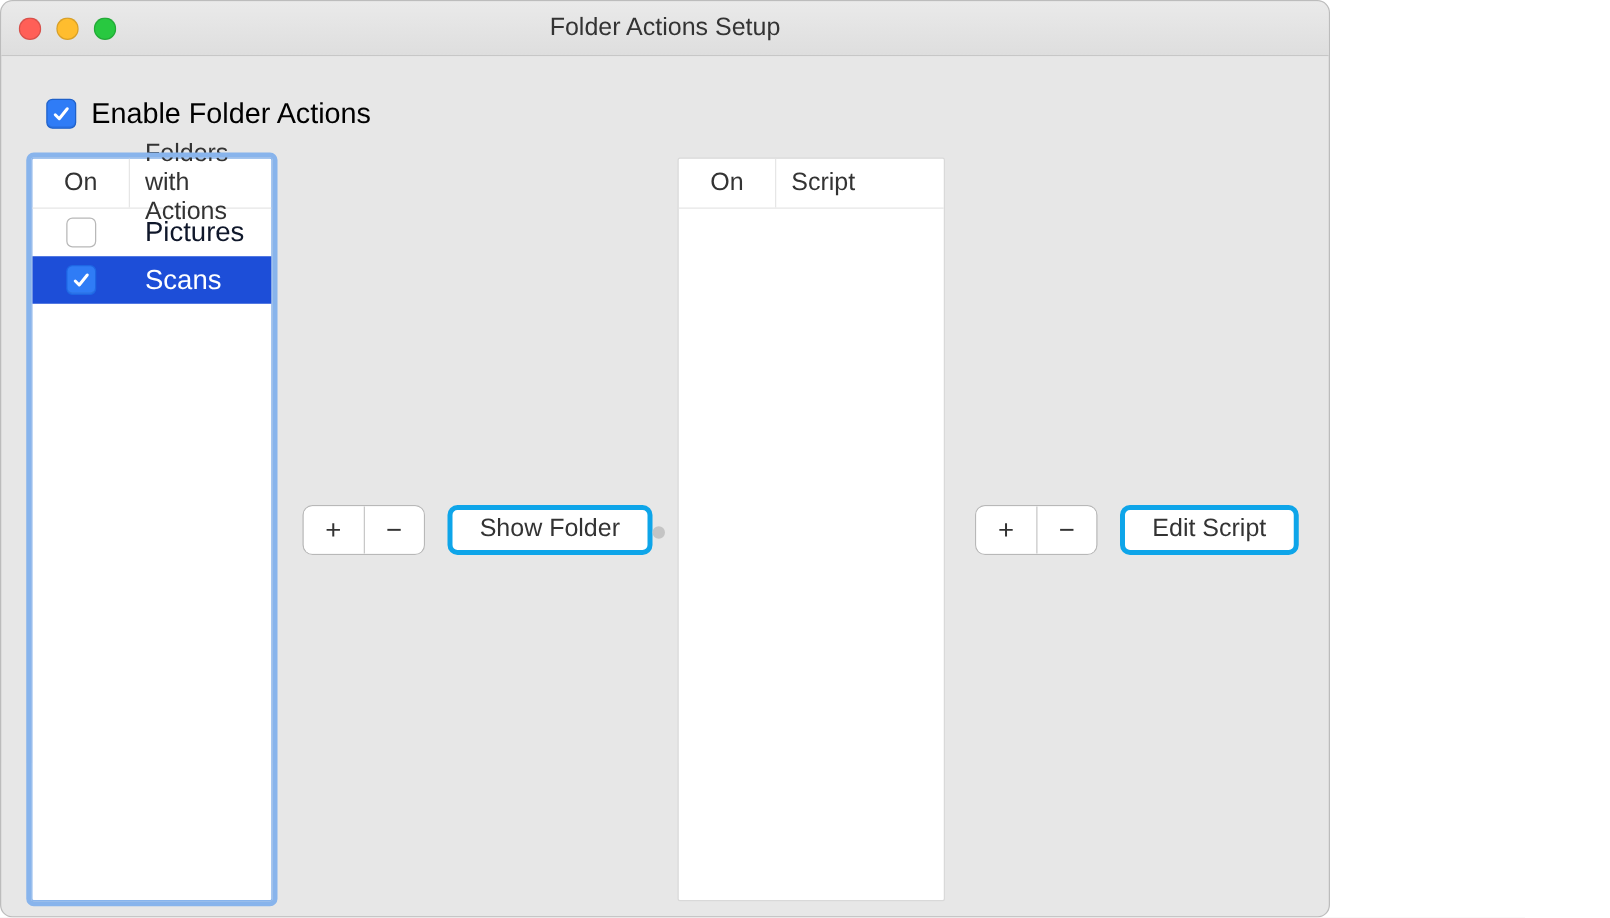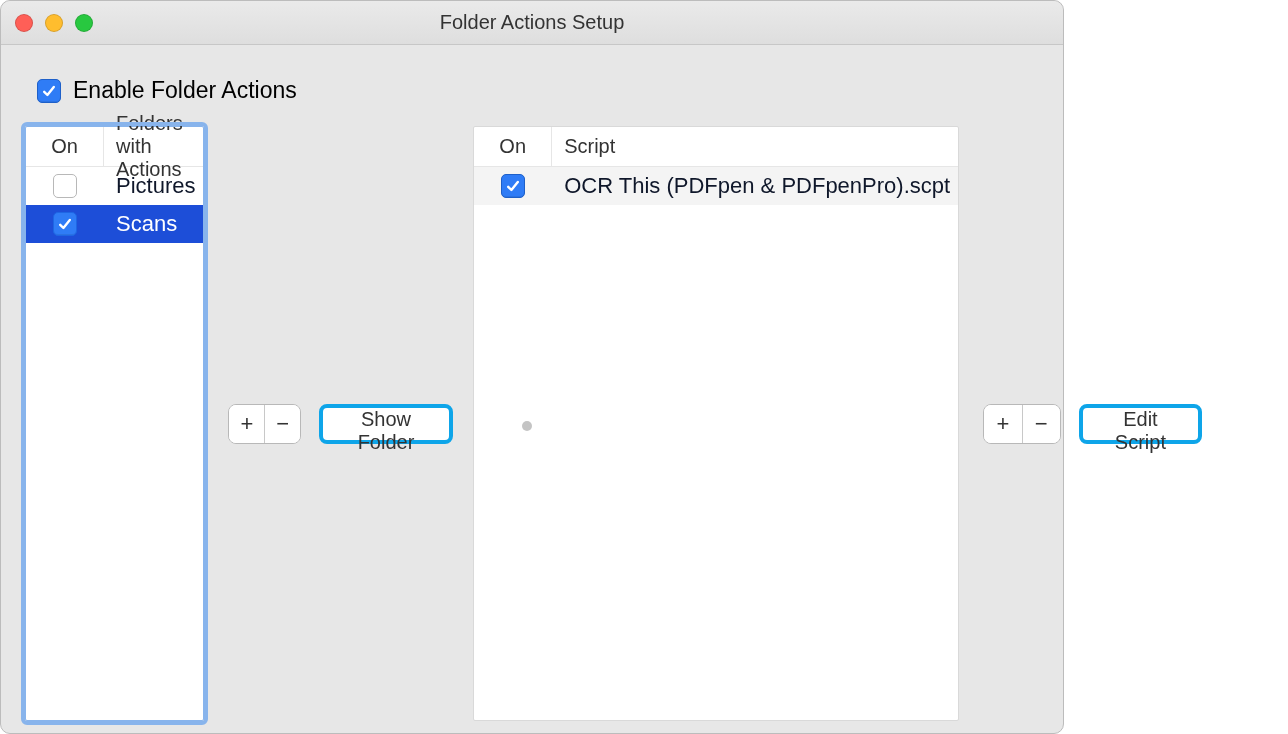--- a/index.html
+++ b/index.html
@@ -260,32 +260,20 @@
       </div>
 
       <div class="grip"></div>
 
       <div class="panel-wrap">
         <div class="listbox">
           <div class="list-header">
             <div class="col-on">On</div>
             <div class="col-name">Script</div>
           </div>
-          <div class="list-body">
-            <div class="row striped">
-              <div class="cell-on">
-                <span class="chk checked">
-                  <svg viewBox="0 0 20 20">
-                      <path d="M4 11 L8 15 L16 5"></path>
-                    </svg>
-                </span>
-              </div>
-              <div class="cell-name">OCR This (PDFpen &amp; PDFpenPro).scpt</div>
-            </div>
-          </div>
         </div>
         <div class="panel-footer">
           <div class="segmented">
             <button>+</button>
             <button>−</button>
           </div>
           <button class="push-btn">Edit Script</button>
         </div>
       </div>
 

